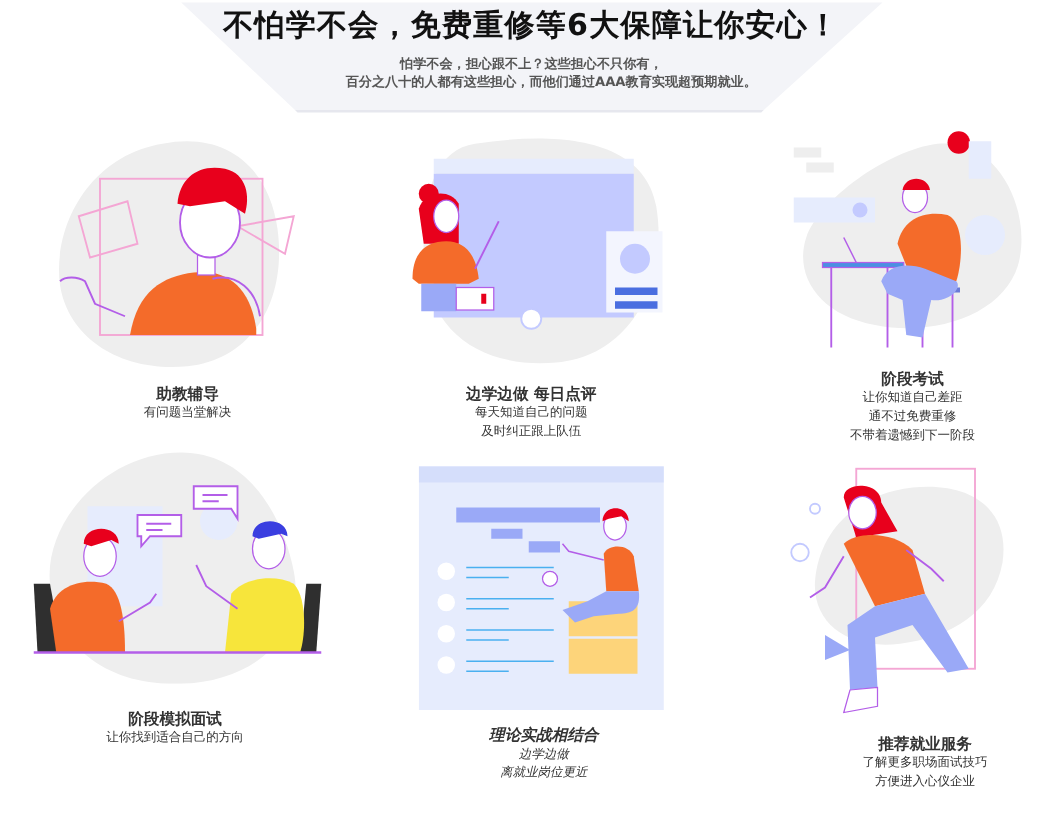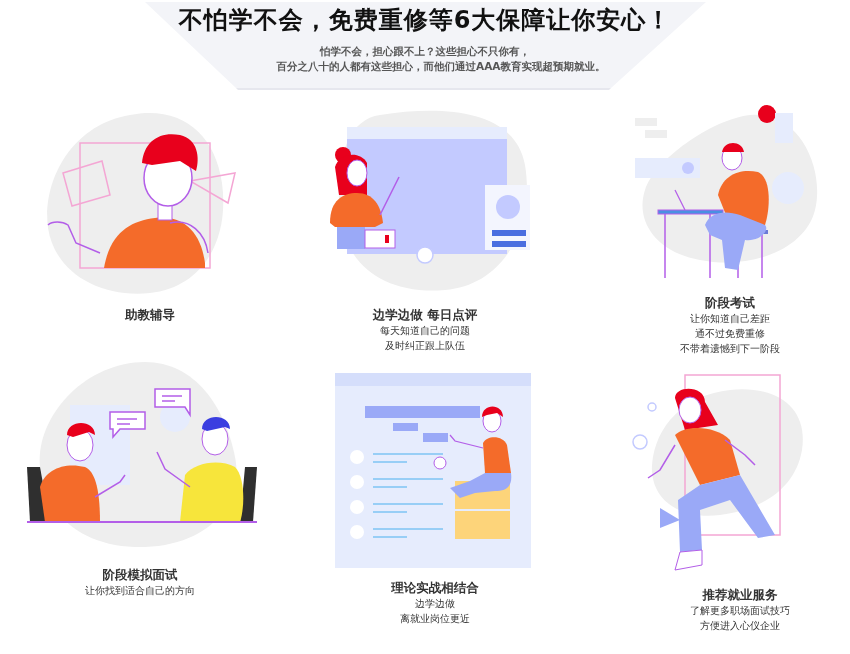--- a/index.html
+++ b/index.html
@@ -36,20 +36,21 @@
     <polygon points="150,78 195,70 188,100" fill="none" stroke="#f4a6d4" stroke-width="1.5"></polygon>
     <path d="M64,165 C70,130 90,118 115,115 C140,112 160,125 165,160 L165,165 Z" fill="#f46b2a"></path>
     <path d="M130,120 C150,115 165,130 168,150" fill="none" stroke="#b35ee8" stroke-width="1.5"></path>
     <rect x="118" y="95" width="14" height="22" fill="#ffffff" stroke="#b35ee8" stroke-width="1"></rect>
     <ellipse cx="128" cy="75" rx="24" ry="28" fill="#ffffff" stroke="#b35ee8" stroke-width="1.5"></ellipse>
     <path d="M102,60 C104,38 120,28 140,32 C158,36 160,55 156,68 L140,58 L112,62 Z" fill="#e8001c"></path>
     <path d="M8,122 C12,118 22,118 28,122 L36,140 L60,150" fill="none" stroke="#b35ee8" stroke-width="1.5"></path>
   </svg>
   <div class="cap" style="left:40px;top:212px;">
     <div class="h">助教辅导</div>
+    <div class="l">有问题当堂解决</div>
   </div>
 </div>
 
 <div class="card" style="left:295px;top:95px;height:260px;">
   <svg class="illus" style="left:30px;top:10px" width="210" height="195" viewBox="0 0 210 195">
     <path d="M55,10 C120,0 190,5 200,60 C210,120 180,180 120,185 C60,190 20,160 15,110 C10,60 20,15 55,10 Z" fill="#eeeeee"></path>
     <rect x="22" y="22" width="160" height="12" fill="#e6ecfd"></rect>
     <rect x="22" y="34" width="160" height="115" fill="#c3caff"></rect>
     <circle cx="100" cy="150" r="8" fill="#ffffff" stroke="#c3caff" stroke-width="1.5"></circle>
     <rect x="160" y="80" width="45" height="65" fill="#f3f5fe"></rect>
@@ -156,21 +157,21 @@
     </g>
     <rect x="120" y="108" width="55" height="28" fill="#fdd47a"></rect>
     <rect x="120" y="138" width="55" height="28" fill="#fdd47a"></rect>
     <path d="M148,70 C152,62 168,62 172,72 L176,100 L150,100 Z" fill="#f46b2a"></path>
     <path d="M150,100 L176,100 C178,115 170,118 160,118 L140,120 L125,125 L115,115 L135,108 Z" fill="#9aa9f7"></path>
     <ellipse cx="157" cy="48" rx="9" ry="11" fill="#ffffff" stroke="#b35ee8" stroke-width="1"></ellipse>
     <path d="M147,44 C147,30 168,30 168,44 L162,40 L152,42 Z" fill="#e8001c"></path>
     <path d="M148,75 L120,68 L115,62" fill="none" stroke="#b35ee8" stroke-width="1.2"></path>
     <circle cx="105" cy="90" r="6" fill="#ffffff" stroke="#b35ee8" stroke-width="1"></circle>
   </svg>
-  <div class="cap" style="left:5px;top:215px;">
+  <div class="cap" style="left:5px;top:215px;font-style:italic;">
     <div class="h">理论实战相结合</div>
     <div class="l">边学边做</div>
     <div class="l">离就业岗位更近</div>
   </div>
 </div>
 
 <div class="card" style="left:590px;top:365px;height:275px;">
   <svg class="illus" style="left:40px;top:5px" width="180" height="205" viewBox="0 0 180 205">
     <path d="M100,20 C150,15 178,40 172,80 C165,120 130,140 90,145 C50,150 20,130 22,95 C25,55 55,25 100,20 Z" fill="#eeeeee"></path>
     <rect x="55" y="5" width="95" height="160" fill="none" stroke="#f4a6d4" stroke-width="1.5"></rect>

